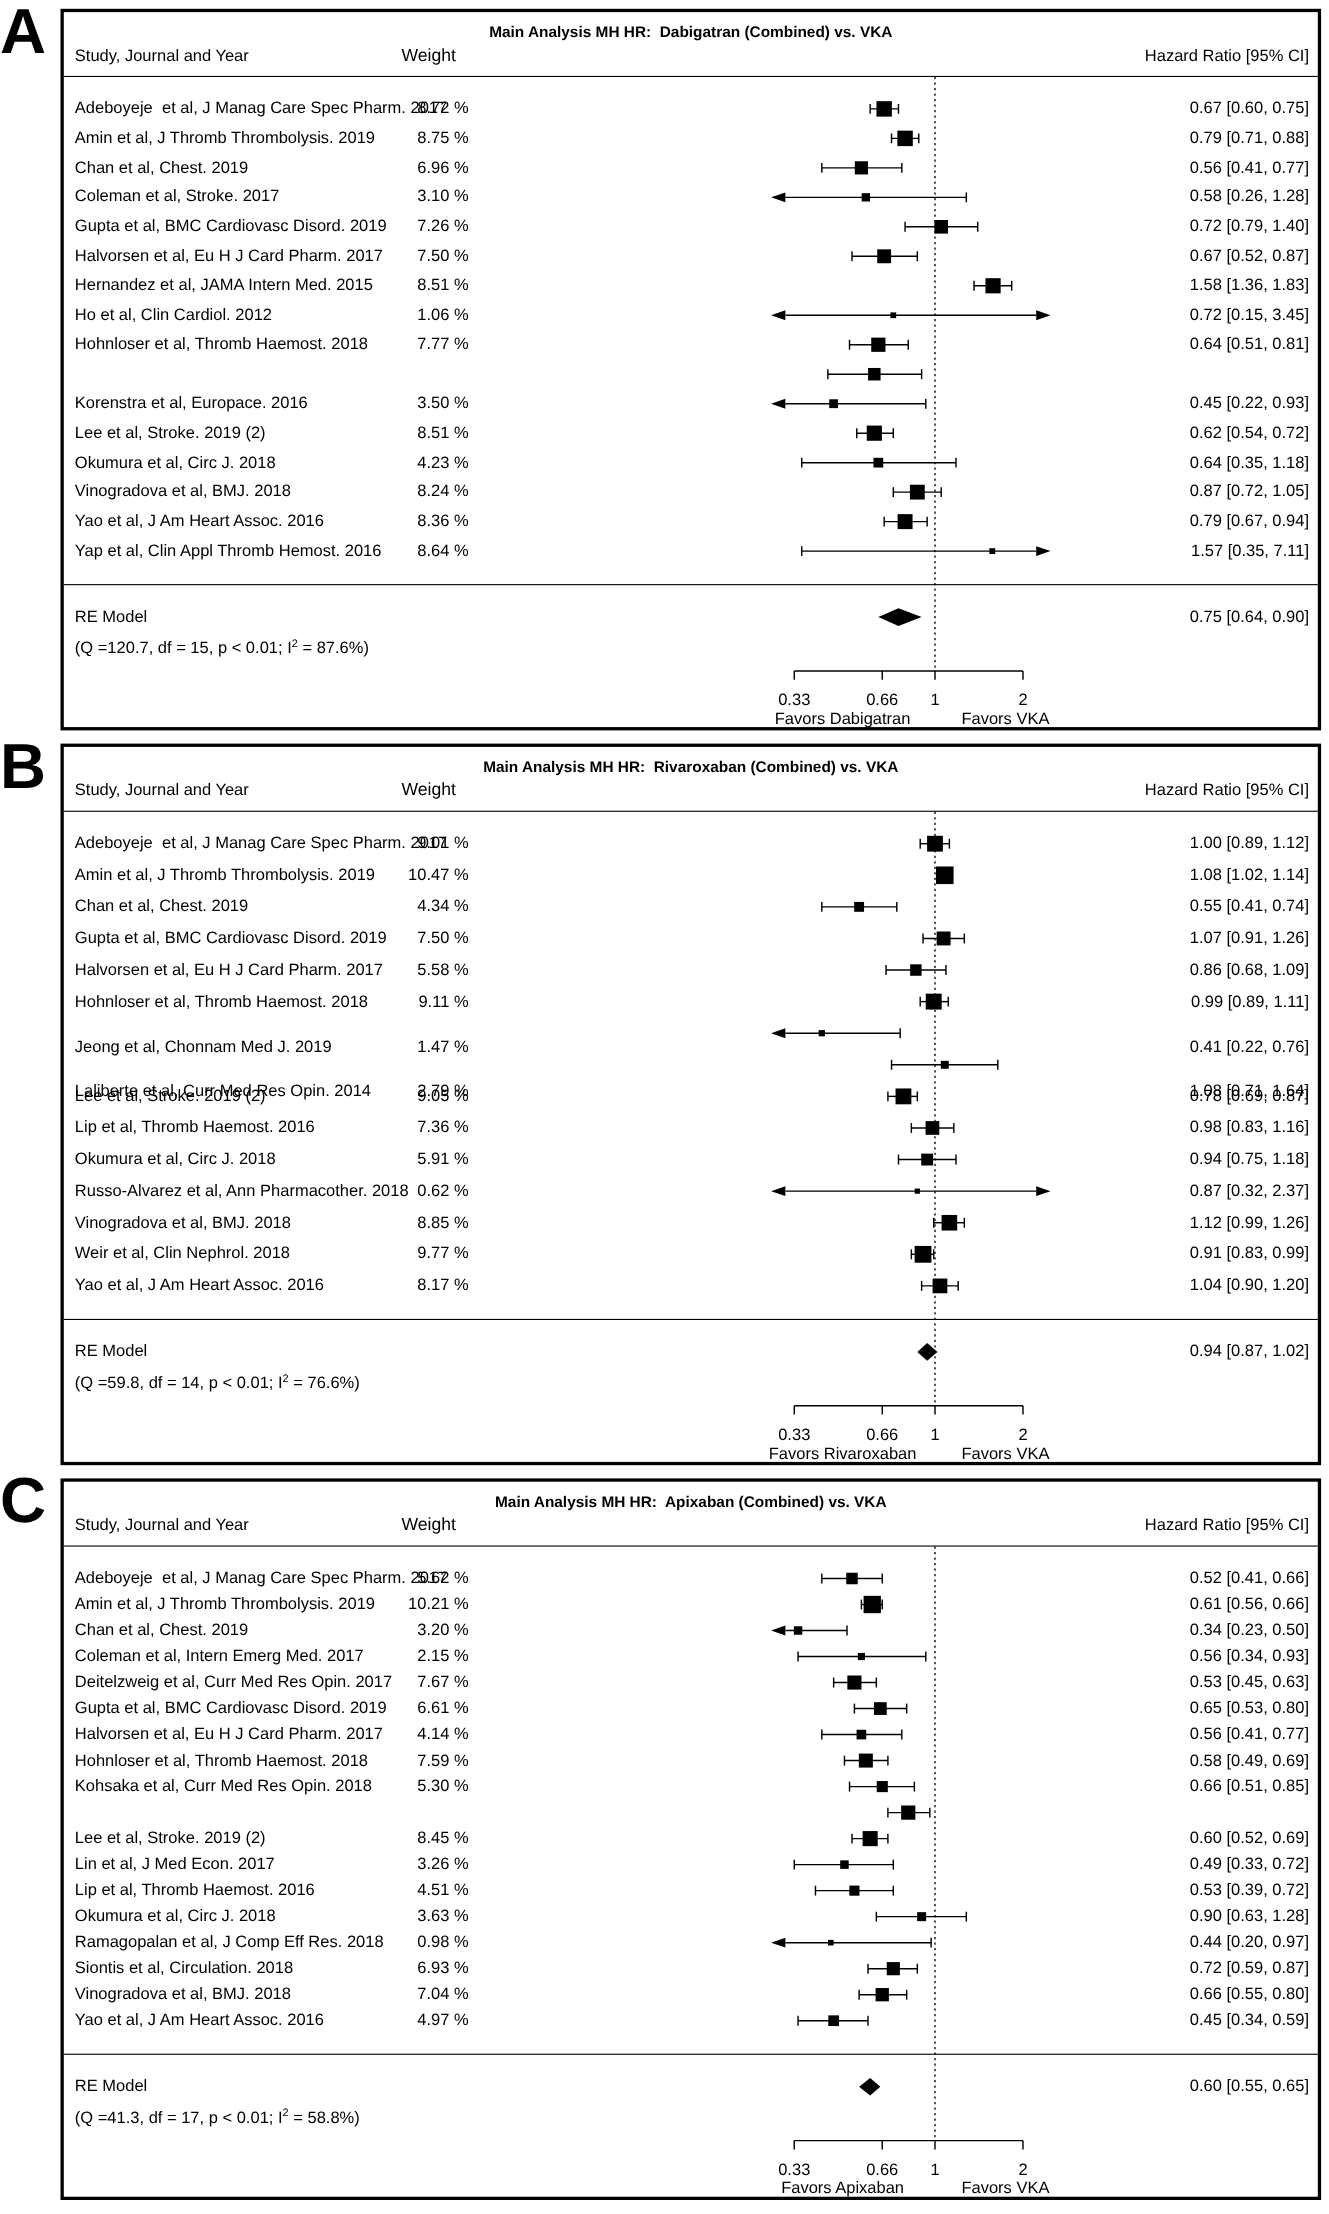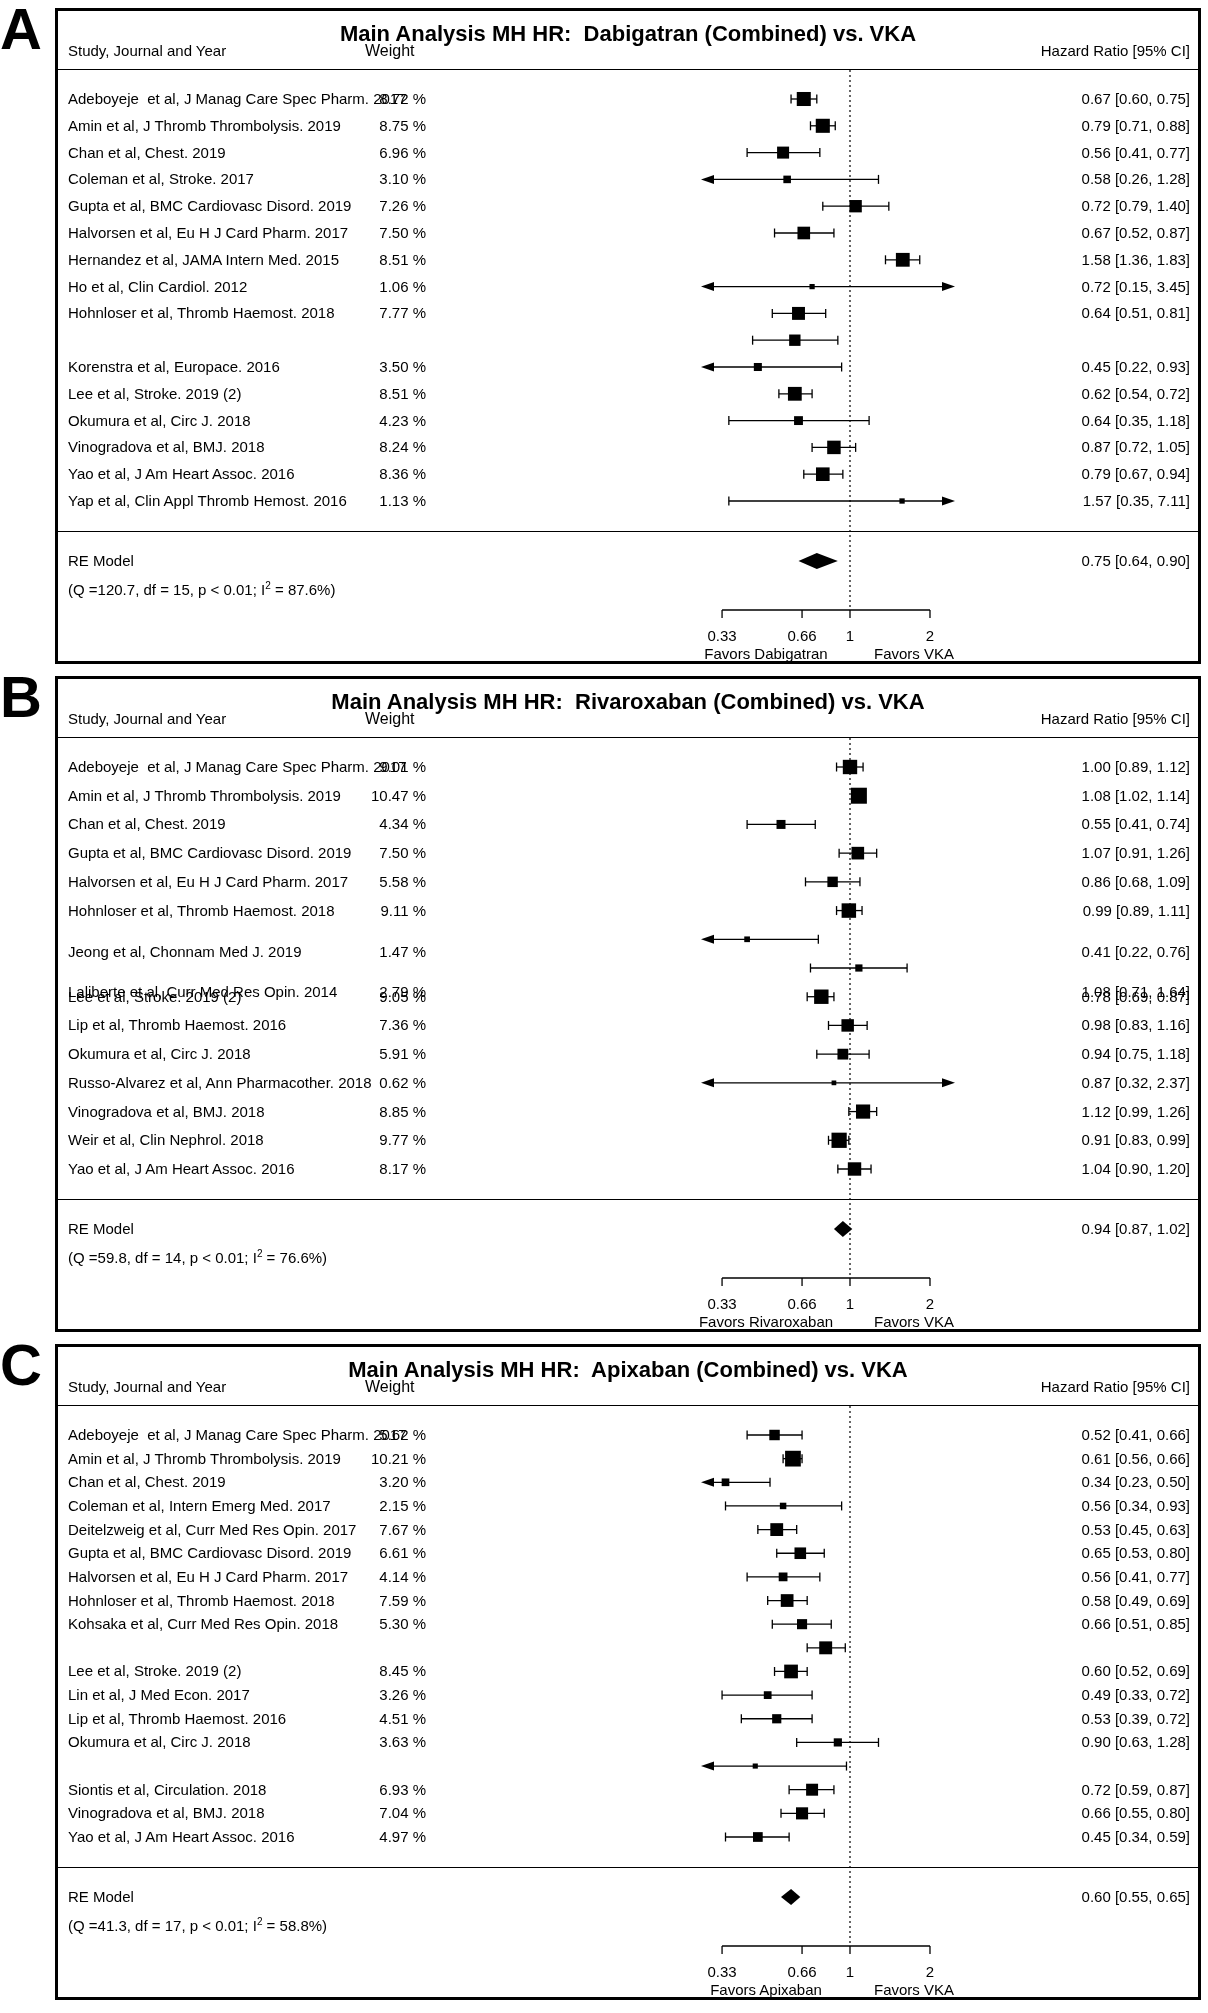--- a/index.html
+++ b/index.html
@@ -1,19 +1,19 @@
 <!DOCTYPE html>
 <html><head>
 <meta charset="utf-8">
 <style>
   html,body{margin:0;padding:0;background:#ffffff;}
   body{width:1208px;height:2013px;position:relative;font-family:"Liberation Sans","DejaVu Sans",sans-serif;color:#000;}
   .panel-letter{position:absolute;left:0;width:54px;font-size:58px;font-weight:bold;line-height:1;letter-spacing:-2px;}
   .panel{position:absolute;left:55px;width:1140px;height:650px;border:3px solid #000;background:#fff;}
-  .ptitle{position:absolute;top:10px;left:0;right:0;text-align:center;font-size:22px;font-weight:bold;white-space:pre;}
+  .ptitle{position:absolute;top:10px;left:0;right:0;text-align:center;font-size:14px;font-weight:bold;white-space:pre;}
   .ch-study{position:absolute;top:31px;left:10px;font-size:15px;}
   .ch-weight{position:absolute;top:31px;left:307px;font-size:16px;}
   .ch-hr{position:absolute;top:31px;right:8px;font-size:15px;}
   .hline{position:absolute;left:0;right:0;height:1px;background:#000;}
   .line1{top:58px;}
   .line2{top:520px;}
   .rows{position:absolute;inset:0;}
   .row{position:absolute;left:0;right:0;height:20px;line-height:20px;font-size:15px;}
   .c-study{position:absolute;left:10px;white-space:pre;}
   .c-weight{position:absolute;left:286px;width:82px;text-align:right;}
@@ -107,21 +107,21 @@
         <div class="c-weight">8.24 %</div>
         <div class="c-hr">0.87 [0.72, 1.05]</div>
       </div>
       <div class="row" style="top: 453.2px;">
         <div class="c-study">Yao et al, J Am Heart Assoc. 2016</div>
         <div class="c-weight">8.36 %</div>
         <div class="c-hr">0.79 [0.67, 0.94]</div>
       </div>
       <div class="row" style="top: 480px;">
         <div class="c-study">Yap et al, Clin Appl Thromb Hemost. 2016</div>
-        <div class="c-weight">1.13 %</div>
+        <div class="c-weight">8.64 %</div>
         <div class="c-hr">1.57 [0.35, 7.11]</div>
       </div>
     </div>
   <svg class="forest" viewBox="0 0 1140 650">
       <line x1="792" y1="59" x2="792" y2="599" stroke="#000" stroke-width="1.2" stroke-dasharray="2 3"></line>
       <line x1="733.0507230174047" y1="88" x2="758.8014888390645" y2="88" stroke="#000" stroke-width="1.3"></line>
       <line x1="733.0507230174047" y1="83.5" x2="733.0507230174047" y2="92.5" stroke="#000" stroke-width="1.3"></line>
       <line x1="758.8014888390645" y1="83.5" x2="758.8014888390645" y2="92.5" stroke="#000" stroke-width="1.3"></line>
       <rect x="738.7708888146917" y="80.986" width="14.028" height="14.028" fill="#000"></rect>
       <line x1="752.4766183475421" y1="114.8" x2="777.2480289277593" y2="114.8" stroke="#000" stroke-width="1.3"></line>
@@ -432,20 +432,25 @@
       <div class="row" style="top: 361.765px;">
         <div class="c-study">Lip et al, Thromb Haemost. 2016</div>
         <div class="c-weight">4.51 %</div>
         <div class="c-hr">0.53 [0.39, 0.72]</div>
       </div>
       <div class="row" style="top: 385.412px;">
         <div class="c-study">Okumura et al, Circ J. 2018</div>
         <div class="c-weight">3.63 %</div>
         <div class="c-hr">0.90 [0.63, 1.28]</div>
       </div>
+      <div class="row" style="top: 409.059px;">
+        <div class="c-study">Ramagopalan et al, J Comp Eff Res. 2018</div>
+        <div class="c-weight">0.98 %</div>
+        <div class="c-hr">0.44 [0.20, 0.97]</div>
+      </div>
       <div class="row" style="top: 432.706px;">
         <div class="c-study">Siontis et al, Circulation. 2018</div>
         <div class="c-weight">6.93 %</div>
         <div class="c-hr">0.72 [0.59, 0.87]</div>
       </div>
       <div class="row" style="top: 456.353px;">
         <div class="c-study">Vinogradova et al, BMJ. 2018</div>
         <div class="c-weight">7.04 %</div>
         <div class="c-hr">0.66 [0.55, 0.80]</div>
       </div>

